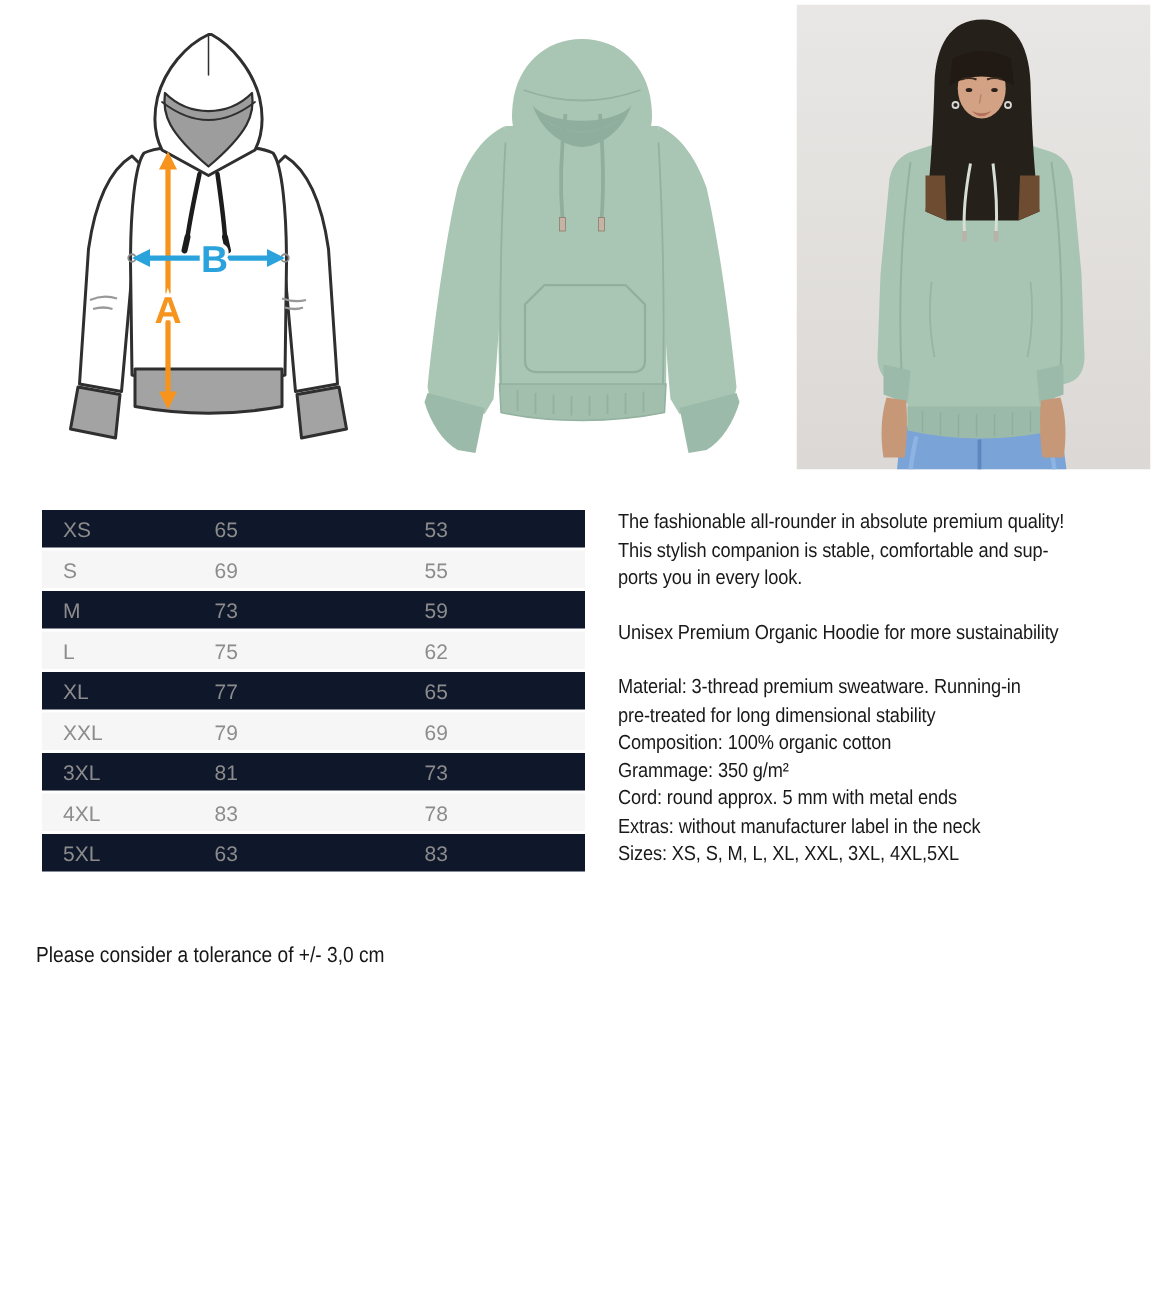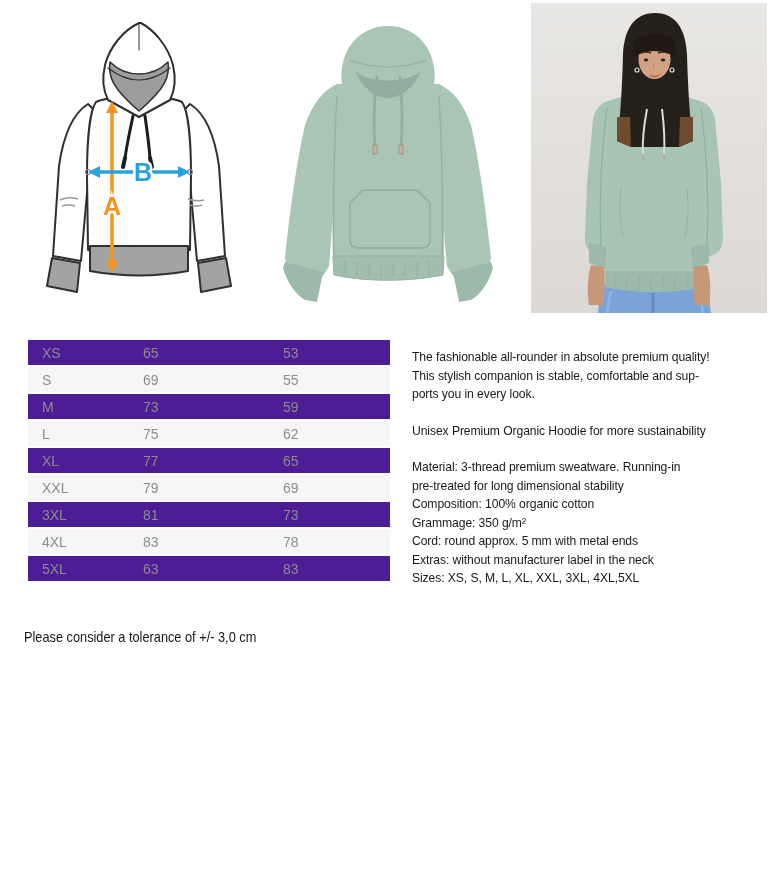--- a/index.html
+++ b/index.html
@@ -15,32 +15,32 @@
   #model-wrap{left:531px;top:3px;width:236px;height:310px;}
 
   
   .size-table{left:28px;top:340px;width:362px;}
   .trow{
     display:grid;grid-template-columns:101px 140px auto;
     padding-left:14px;height:25px;align-items:center;
     margin-bottom:2px;font-size:14px;color:#8c8c8c;
   }
   .trow.thead{background:#efefef;color:#7b7b7b;}
-  .trow.odd{background:#4c1d95;}
+  .trow.odd{background:#0f172a;}
   .trow.even{background:#f6f6f6;}
   .trow span{white-space:nowrap;}
 
   
   .tolerance{
     left:24px;top:629px;font-size:14.5px;color:#161616;
     transform:scaleX(.88);transform-origin:left top;white-space:nowrap;
   }
 
   
-  .description{left:412px;top:348px;width:360px;color:#191919;}
+  .description{left:412px;top:339px;width:360px;color:#191919;}
   .description .para{margin:0 0 18px 0;}
   .description .line{
     font-size:13.5px;line-height:18.5px;white-space:nowrap;
     letter-spacing:-0.1px;transform:scaleX(.9);transform-origin:left top;
   }
 </style>
 </head>
 <body>
 
 <div style="position:relative;width:777px;height:873px;">

